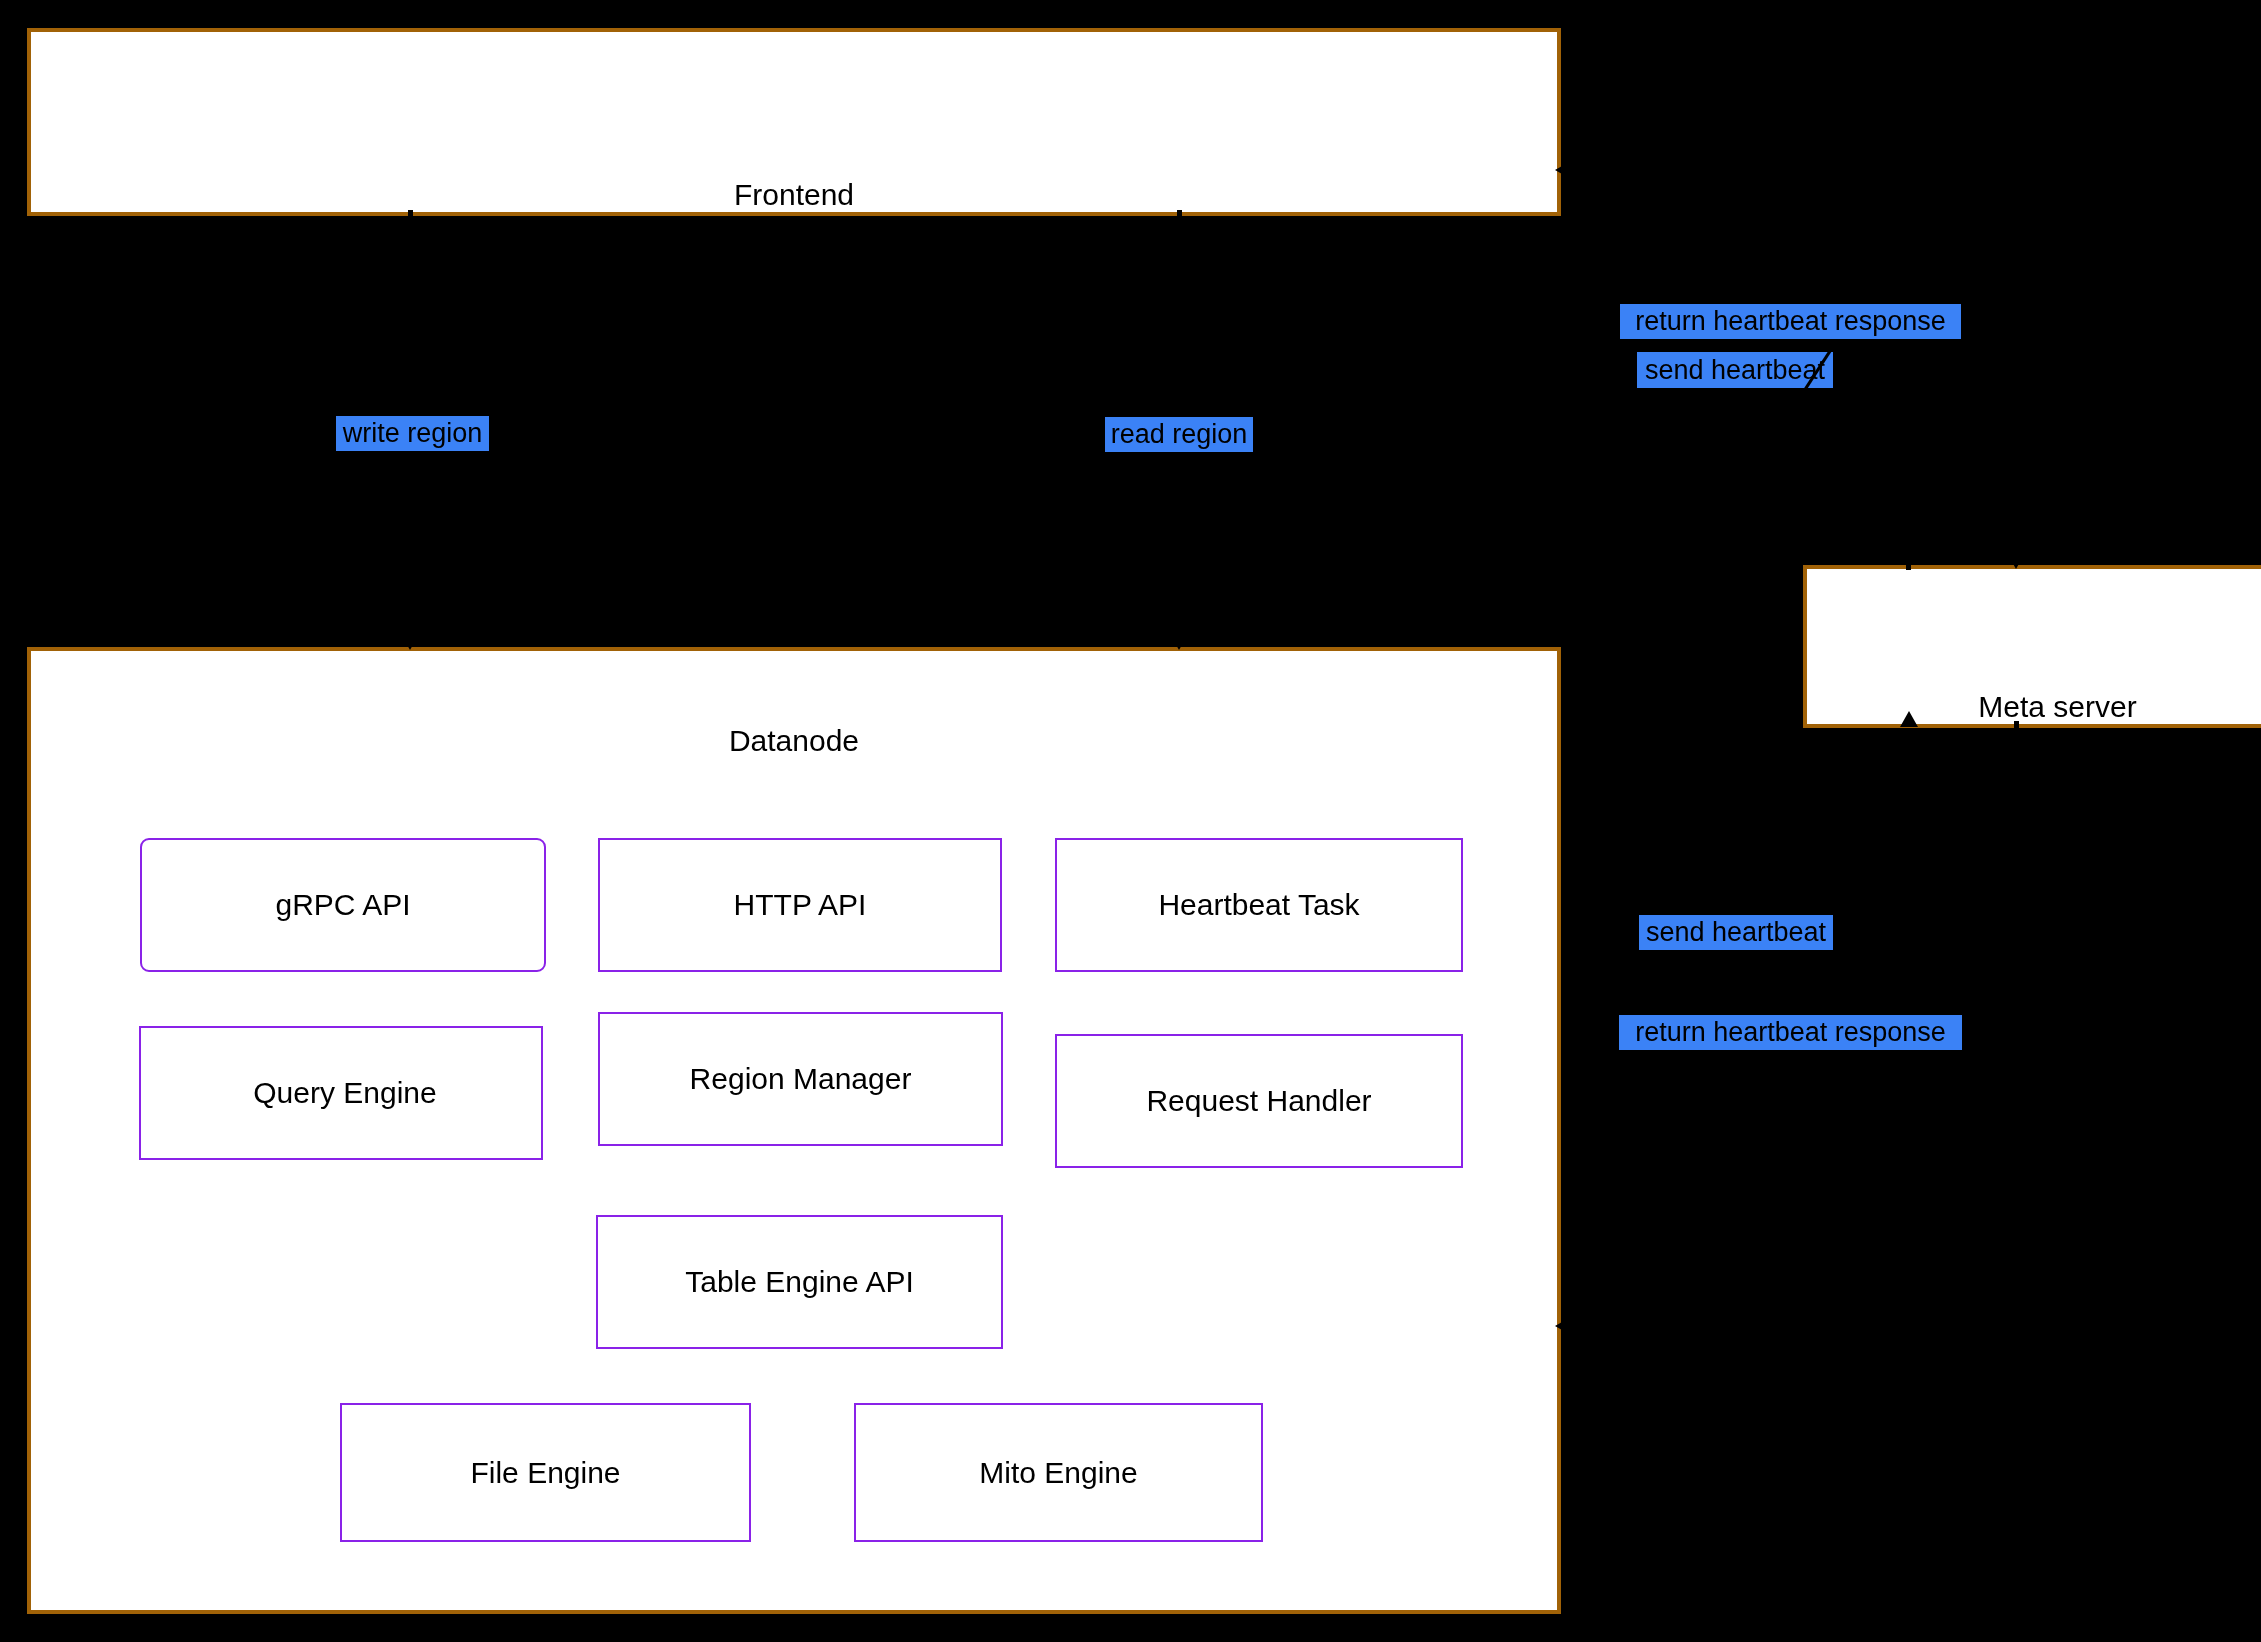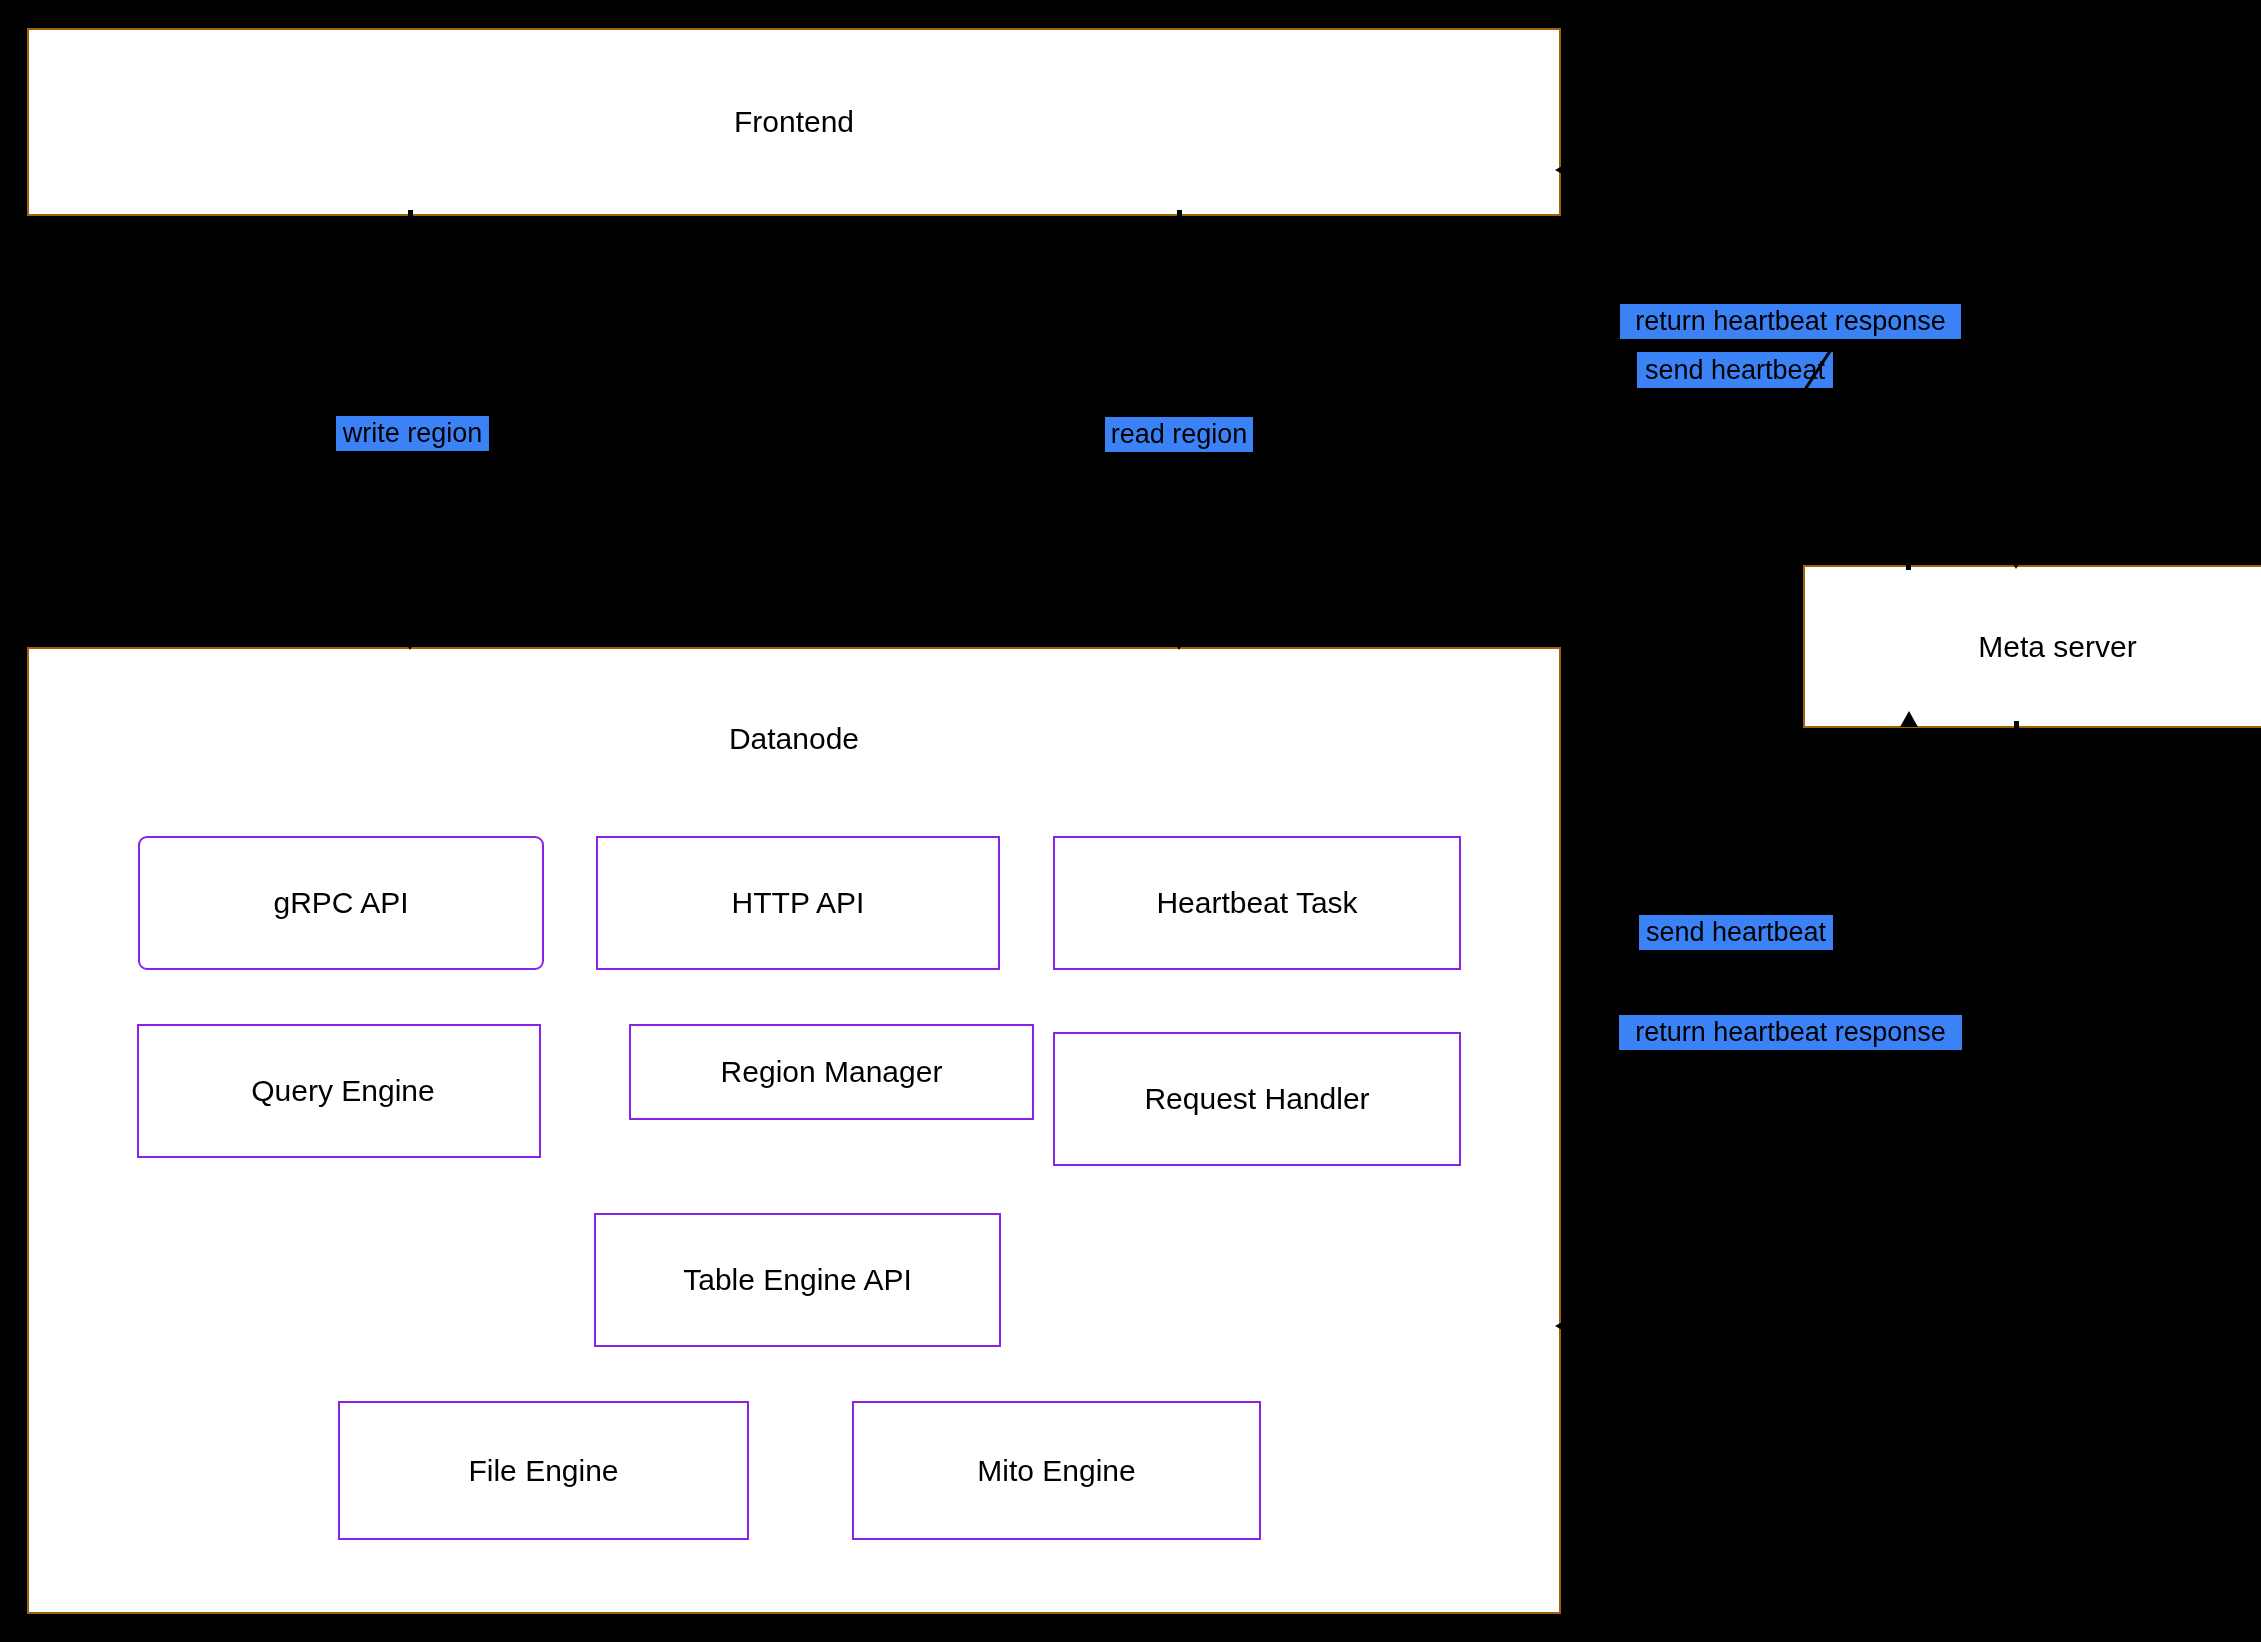--- a/index.html
+++ b/index.html
@@ -20,22 +20,23 @@
     position: absolute;
     box-sizing: border-box;
     background: #fff;
     display: flex;
     align-items: center;
     justify-content: center;
     text-align: center;
     z-index: 1;
   }
   .outer {
-    border: 2px solid #a16207;
+    border: 4px solid #a16207;
     font-size: 30px;
+    align-items: flex-end;
   }
   .inner {
     border: 2.7px solid #8a22e8;
     font-size: 30px;
     z-index: 2;
   }
   .container-title {
     position: absolute;
     left: 0;
     width: 100%;
@@ -103,21 +104,21 @@
     <div class="node inner" style="left:567px; top:187px; width:404px; height:134px;">
       <span>HTTP API</span>
     </div>
     <div class="node inner" style="left:1024px; top:187px; width:408px; height:134px;">
       <span>Heartbeat Task</span>
     </div>
 
     <div class="node inner" style="left:108px; top:375px; width:404px; height:134px;padding-left:8px;">
       <span>Query Engine</span>
     </div>
-    <div class="node inner" style="left:567px; top:375px; width:405px; height:96px;margin-left:33px;">
+    <div class="node inner" style="left:567px; top:361px; width:405px; height:134px;">
       <span>Region Manager</span>
     </div>
     <div class="node inner" style="left:1024px; top:383px; width:408px; height:134px;">
       <span>Request Handler</span>
     </div>
 
     <div class="node inner" style="left:565px; top:564px; width:407px; height:134px;">
       <span>Table Engine API</span>
     </div>
 

